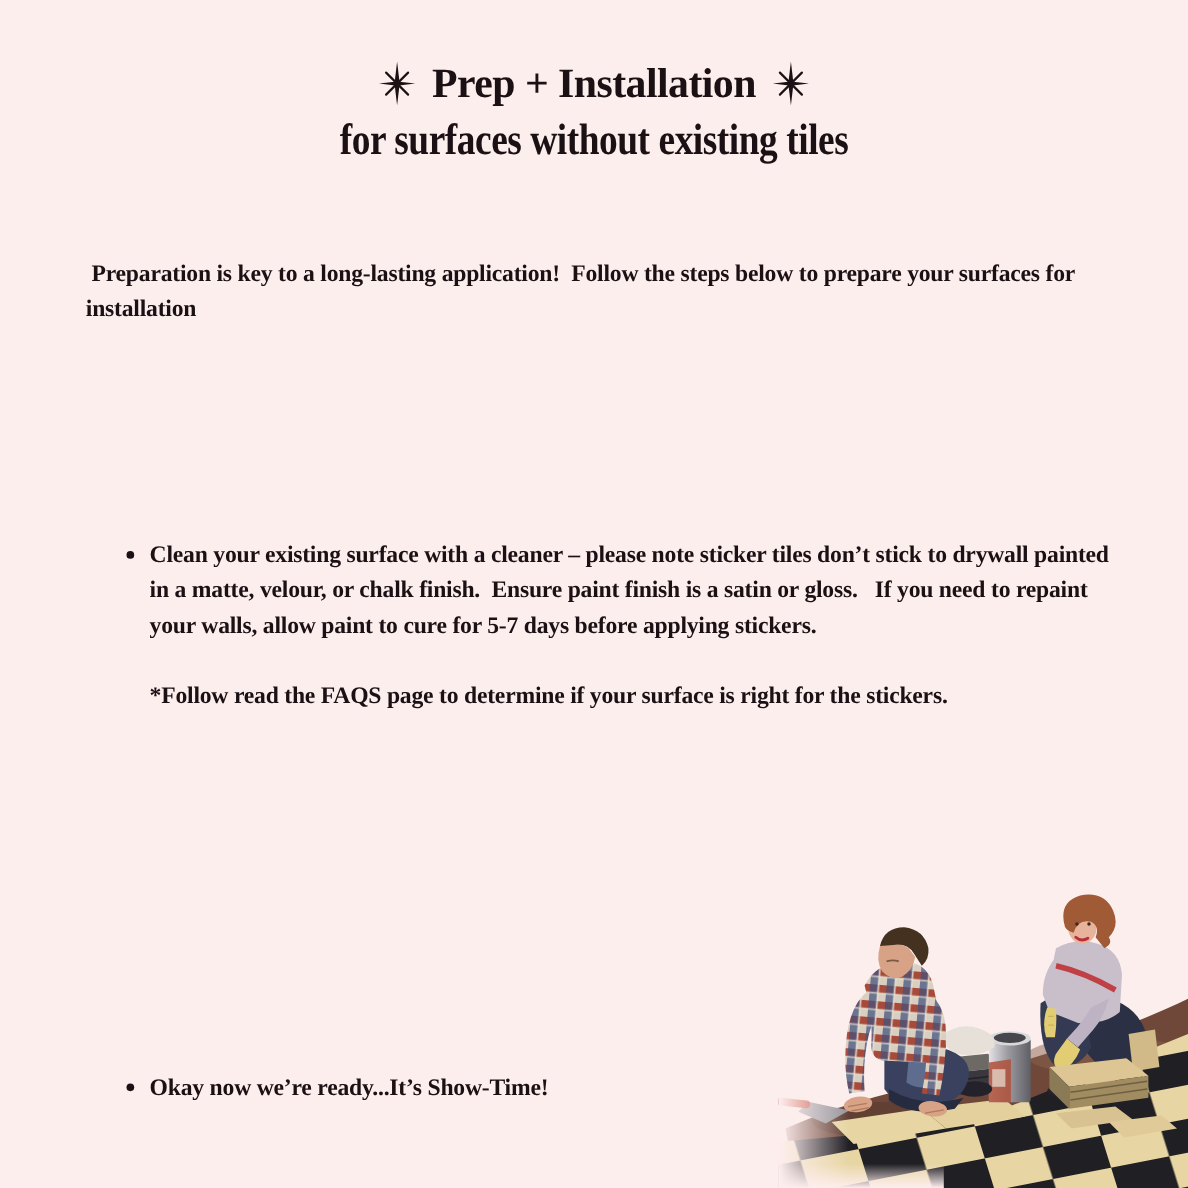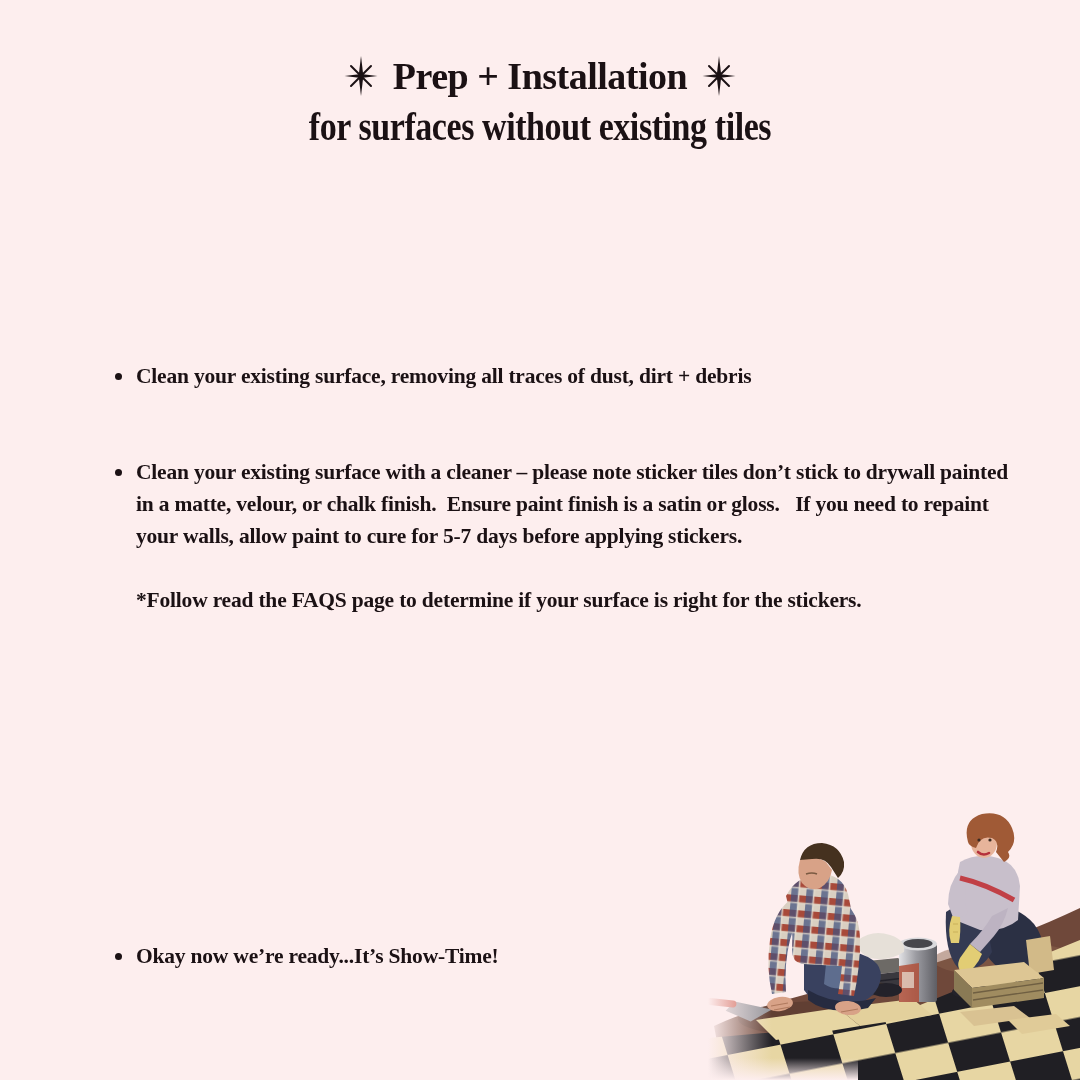--- a/index.html
+++ b/index.html
@@ -58,23 +58,23 @@
       <svg class="sparkle" width="40" height="40" viewBox="0 0 34 34">
         <polygon points="17,0 19,17 17,34 15,17" fill="#1b1114"></polygon>
         <polygon points="3,17 17,15.4 31,17 17,18.6" fill="#1b1114"></polygon>
         <path d="M8.5 8.5 L25.5 25.5 M25.5 8.5 L8.5 25.5" stroke="#1b1114" stroke-width="1.7" stroke-linecap="round"></path>
       </svg>
     </div>
     <div class="title-line2">for surfaces without existing tiles</div>
   </div>
 
   <div class="content">
+    <p class="intro"> Preparation is key to a long-lasting application!  Follow the steps below to prepare your surfaces for installation</p>
 
     <ul class="steps">
-      <li><span>Clean your existing surface, removing all traces of dust, dirt + debris</span></li>
       <li><span>Clean your existing surface with a cleaner – please note sticker tiles don’t stick to drywall painted in a matte, velour, or chalk finish.  Ensure paint finish is a satin or gloss.   If you need to repaint your walls, allow paint to cure for 5-7 days before applying stickers.</span>
         <div class="note">*Follow read the FAQS page to determine if your surface is right for the stickers.</div>
       </li>
     </ul>
 
     <ul class="steps second">
       <li><span>Okay now we’re ready...It’s Show-Time!</span></li>
       
       
       

